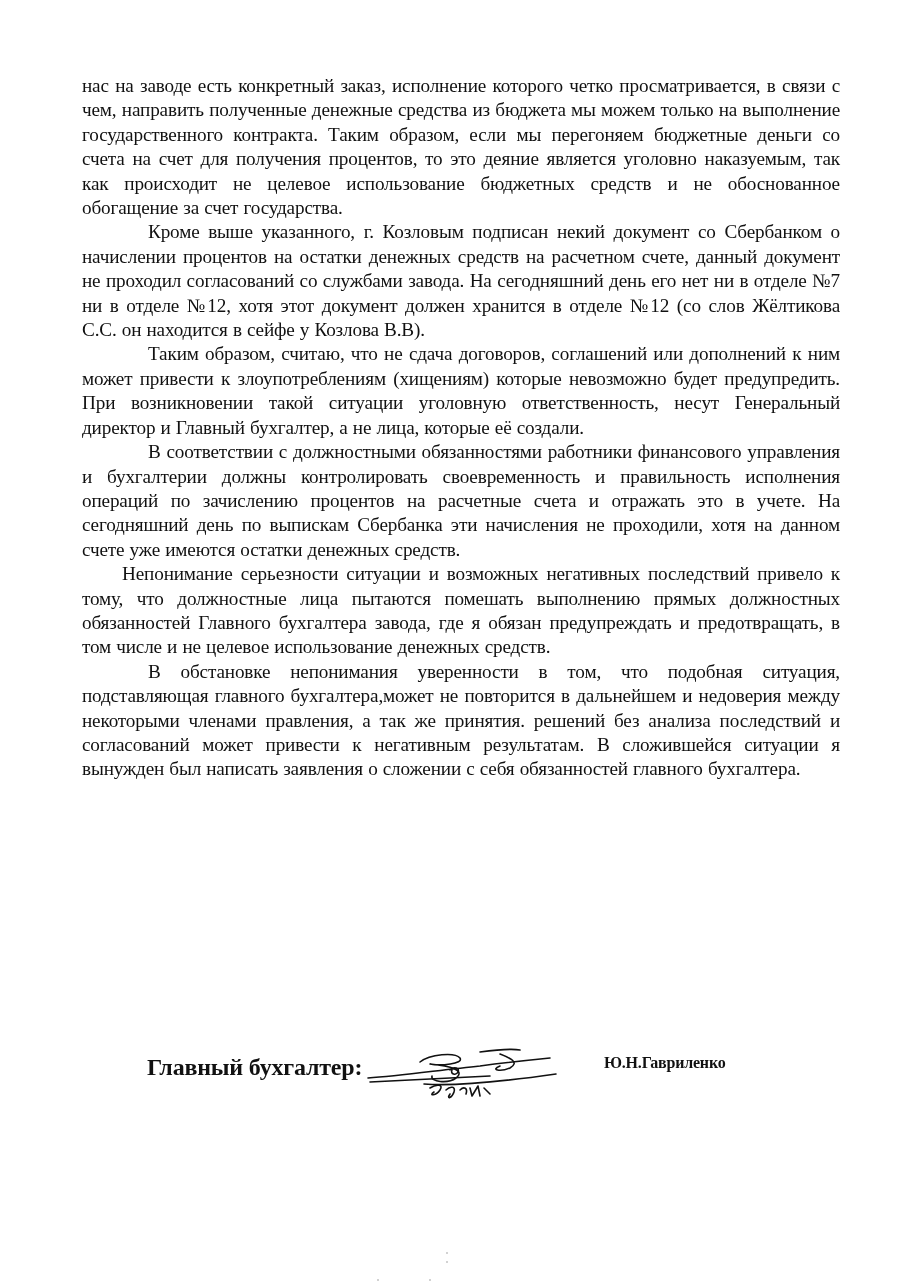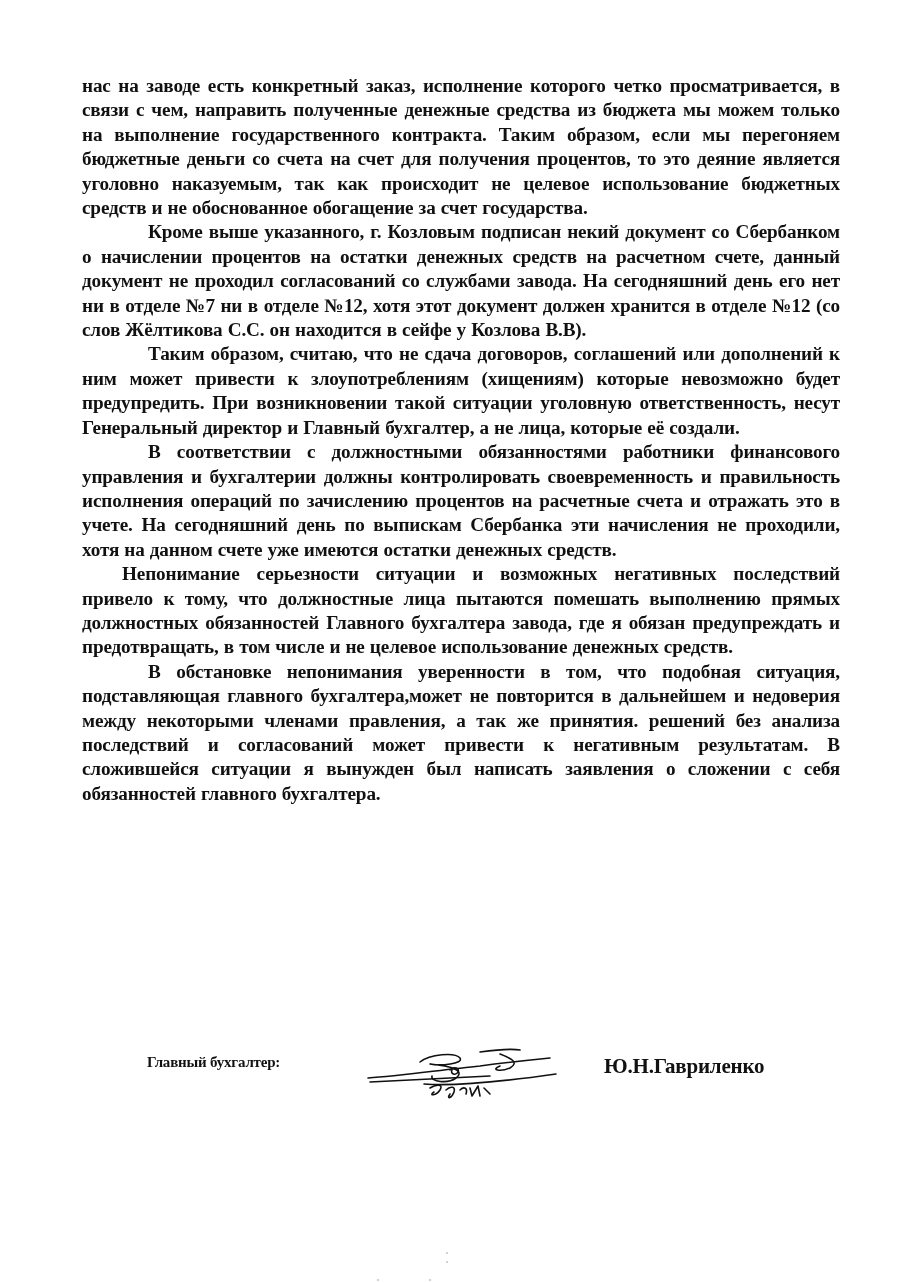--- a/index.html
+++ b/index.html
@@ -22,51 +22,50 @@
       width: 758px;
     }
     .para {
       margin: 0;
       font-size: 19.2px;
       line-height: 24.4px;
       text-align: justify;
       text-align-last: left;
       letter-spacing: -0.15px;
       word-spacing: 0.5px;
-      font-weight: bold;
     }
     .para.indent-mid { text-indent: 40px; }
     .para.indent-big { text-indent: 66px; }
     .signature-row {
       position: absolute;
       top: 1040px;
       left: 0;
       width: 900px;
       height: 70px;
     }
     .sig-title {
       position: absolute;
       left: 147px;
       top: 14px;
-      font-size: 15px;
+      font-size: 24px;
       font-weight: bold;
       letter-spacing: -0.2px;
     }
     .sig-mark {
       position: absolute;
       left: 360px;
       top: 0px;
       width: 200px;
       height: 70px;
     }
     .sig-name {
       position: absolute;
       left: 604px;
       top: 14px;
-      font-size: 21px;
+      font-size: 16px;
       font-weight: bold;
       letter-spacing: -0.2px;
     }
     .specks {
       position: absolute;
       left: 370px;
       top: 1245px;
       width: 120px;
       height: 40px;
     }

